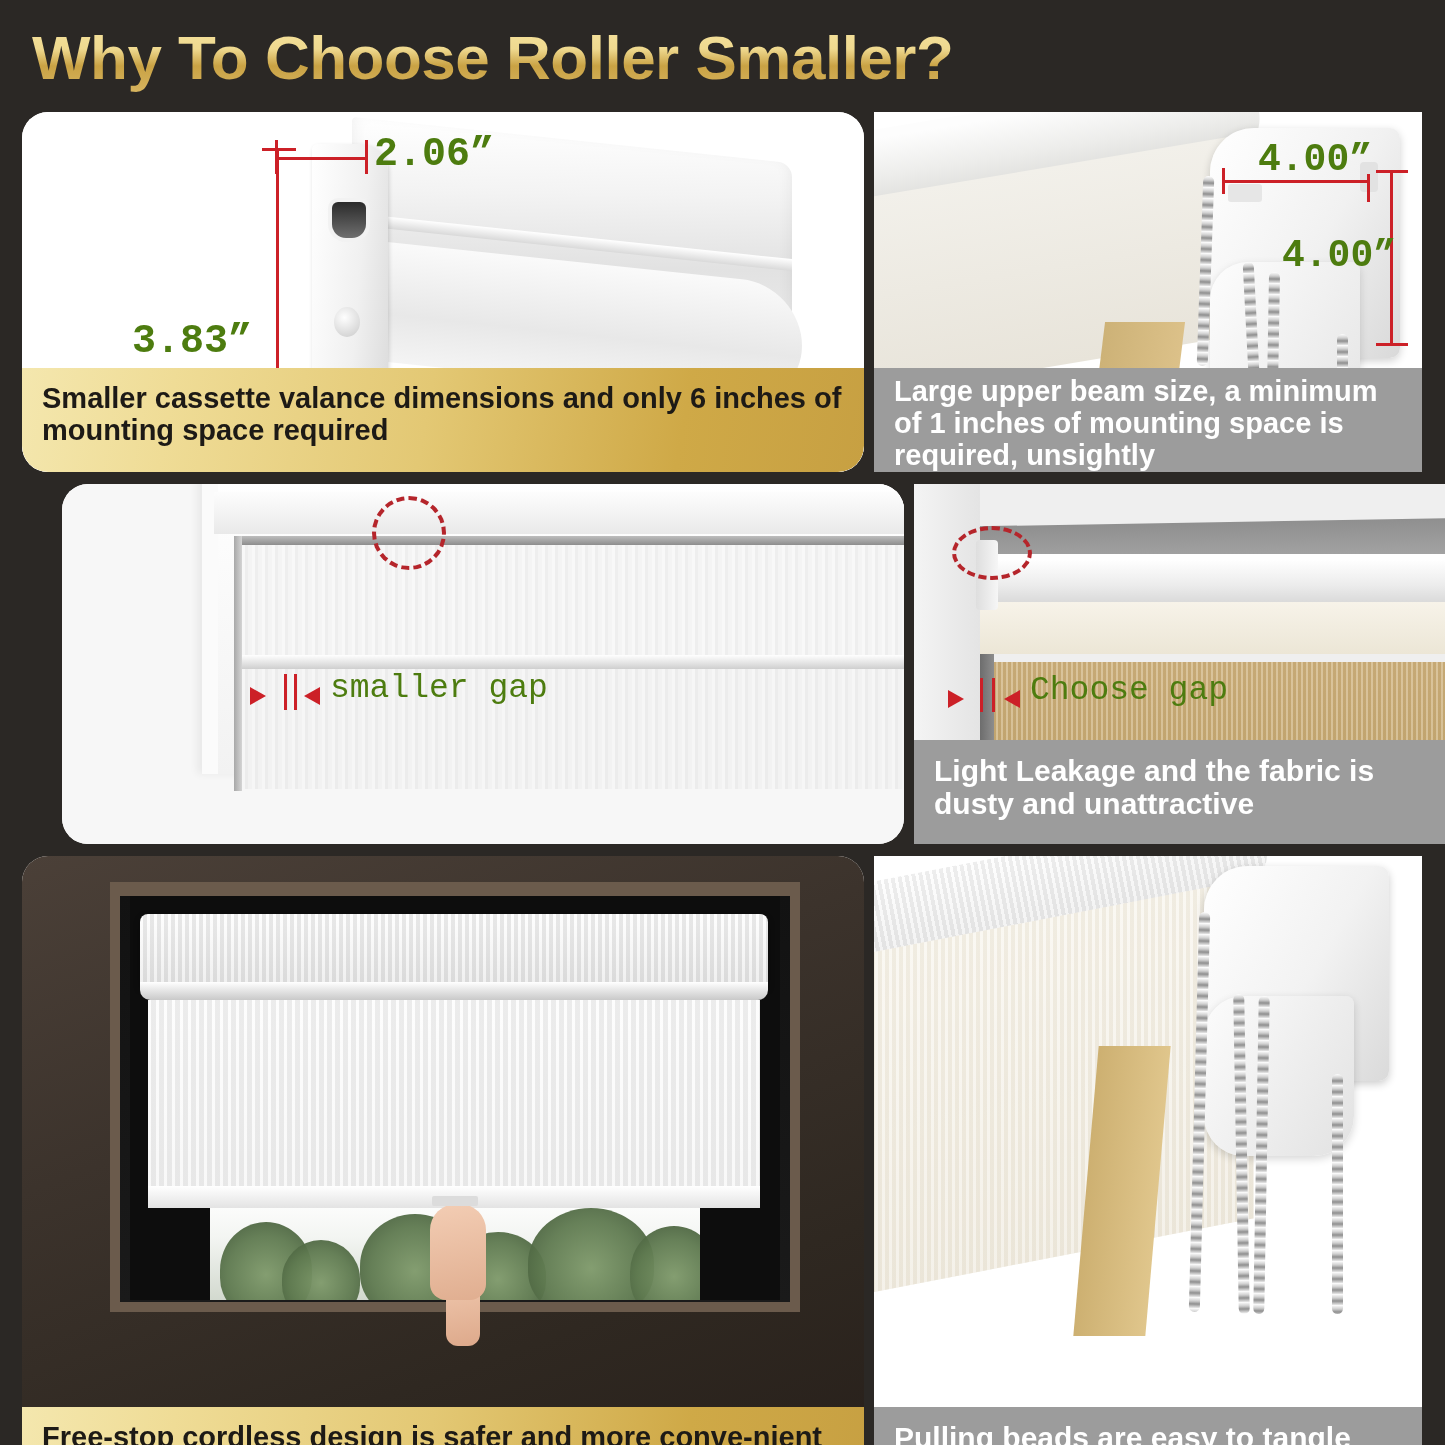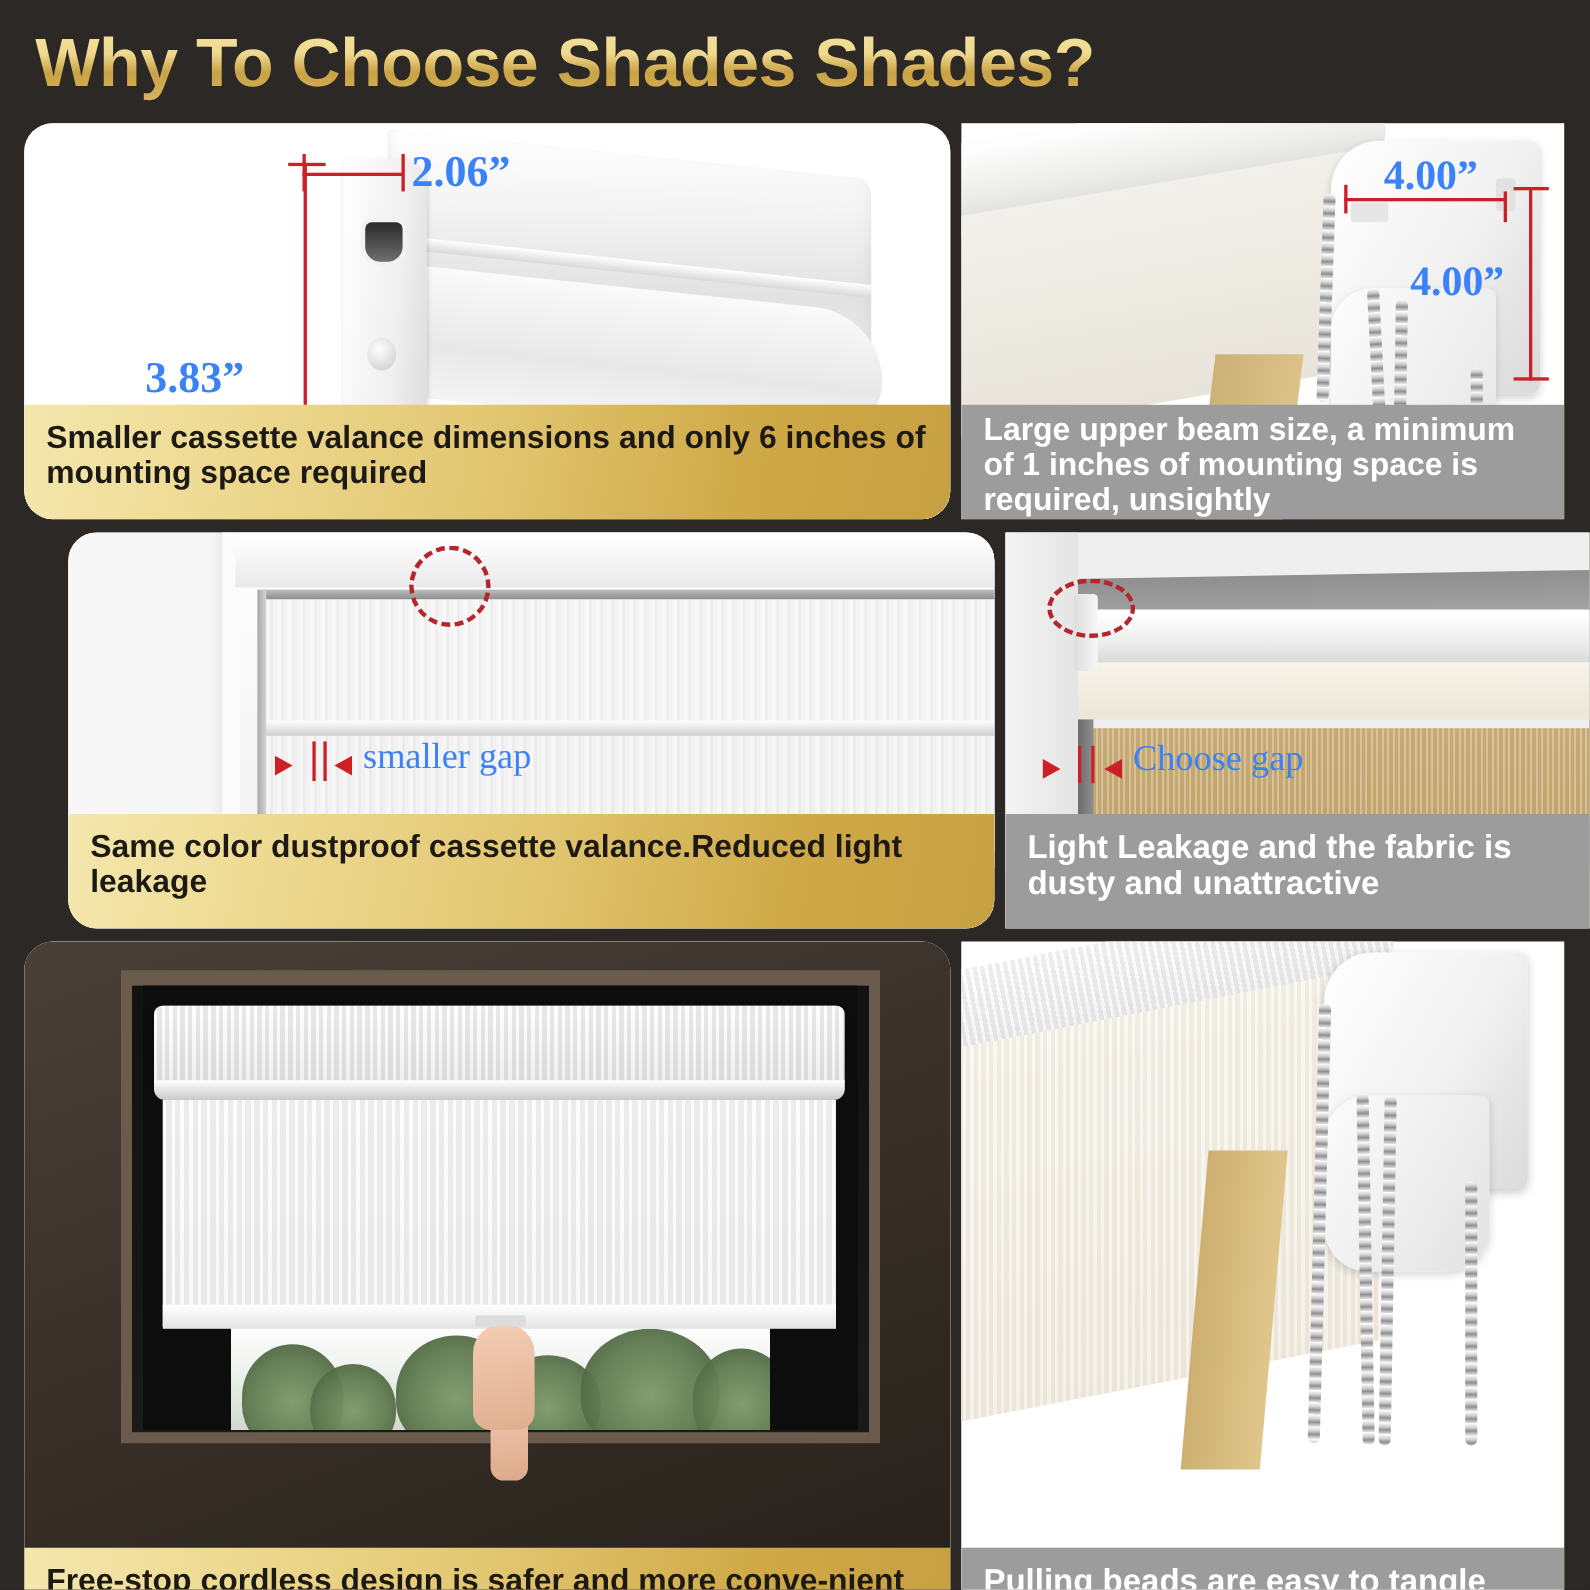--- a/index.html
+++ b/index.html
@@ -94,22 +94,22 @@
   .p1-tail{
     position:absolute; left:292px; top:300px; width:180px; height:60px;
     background:linear-gradient(180deg,#fbfbfb,#ededed);
   }
 
   
   .dim{ position:absolute; background:#cc2027; }
   .dim.h{ height:3px; }
   .dim.v{ width:3px; }
   .dim-label{
-    position:absolute; color:#3b82f6; font-weight:bold;
-    font-family:Liberation Serif, serif;
+    position:absolute; color:#4d7c0f; font-weight:bold;
+    font-family:Liberation Mono, monospace;
   }
   .tick{ position:absolute; background:#cc2027; width:3px; }
 
   .arrow-l, .arrow-r{
     position:absolute; width:0; height:0;
     border-top:9px solid transparent; border-bottom:9px solid transparent;
   }
   .arrow-r{ border-left:16px solid #cc2027; }
   .arrow-l{ border-right:16px solid #cc2027; }
   .p2-tube{
@@ -323,21 +323,21 @@
     position:absolute; left:330px; top:140px; width:150px; height:160px;
     background:linear-gradient(120deg,#fcfcfc,#e2e2e2);
     border-radius:40px 8px 40px 40px;
     box-shadow:0 3px 8px rgba(0,0,0,.16);
   }
 </style>
 </head>
 <body>
 
 <div class="title-bar">
-  <div class="title-text">Why To Choose Shades Shades?</div>
+  <div class="title-text">Why To Choose Roller Smaller?</div>
 </div>
 
 <div class="panel left row1">
   <div class="stage">
     <div class="p1-bg"></div>
     <div class="p1-cap-body"></div>
     <div class="p1-lower"></div>
     <div class="p1-endcap"></div>
     <div class="p1-slot"></div>
     <div class="p1-screw"></div>
@@ -393,21 +393,20 @@
     <div class="p3-edge"></div>
 
     <div class="dashed-circle" style="left:310px; top:12px; width:74px; height:74px;"></div>
 
     <div class="arrow-r" style="left:188px; top:203px;"></div>
     <div class="dim v" style="left:222px; top:190px; height:36px;"></div>
     <div class="dim v" style="left:232px; top:190px; height:36px;"></div>
     <div class="arrow-l" style="left:242px; top:203px;"></div>
     <div class="dim-label" style="left:268px; top:186px; font-size:33px; font-weight:normal;">smaller gap</div>
   </div>
-  <div class="cap gold">Same color dustproof cassette valance.Reduced light leakage</div>
 </div>
 
 <div class="panel right row2">
   <div class="stage">
     <div class="p4-wall"></div>
     <div class="p4-darkbar"></div>
     <div class="p4-tube"></div>
     <div class="p4-cream"></div>
     <div class="p4-tanfab"></div>
     <div class="p4-leftwall"></div>

